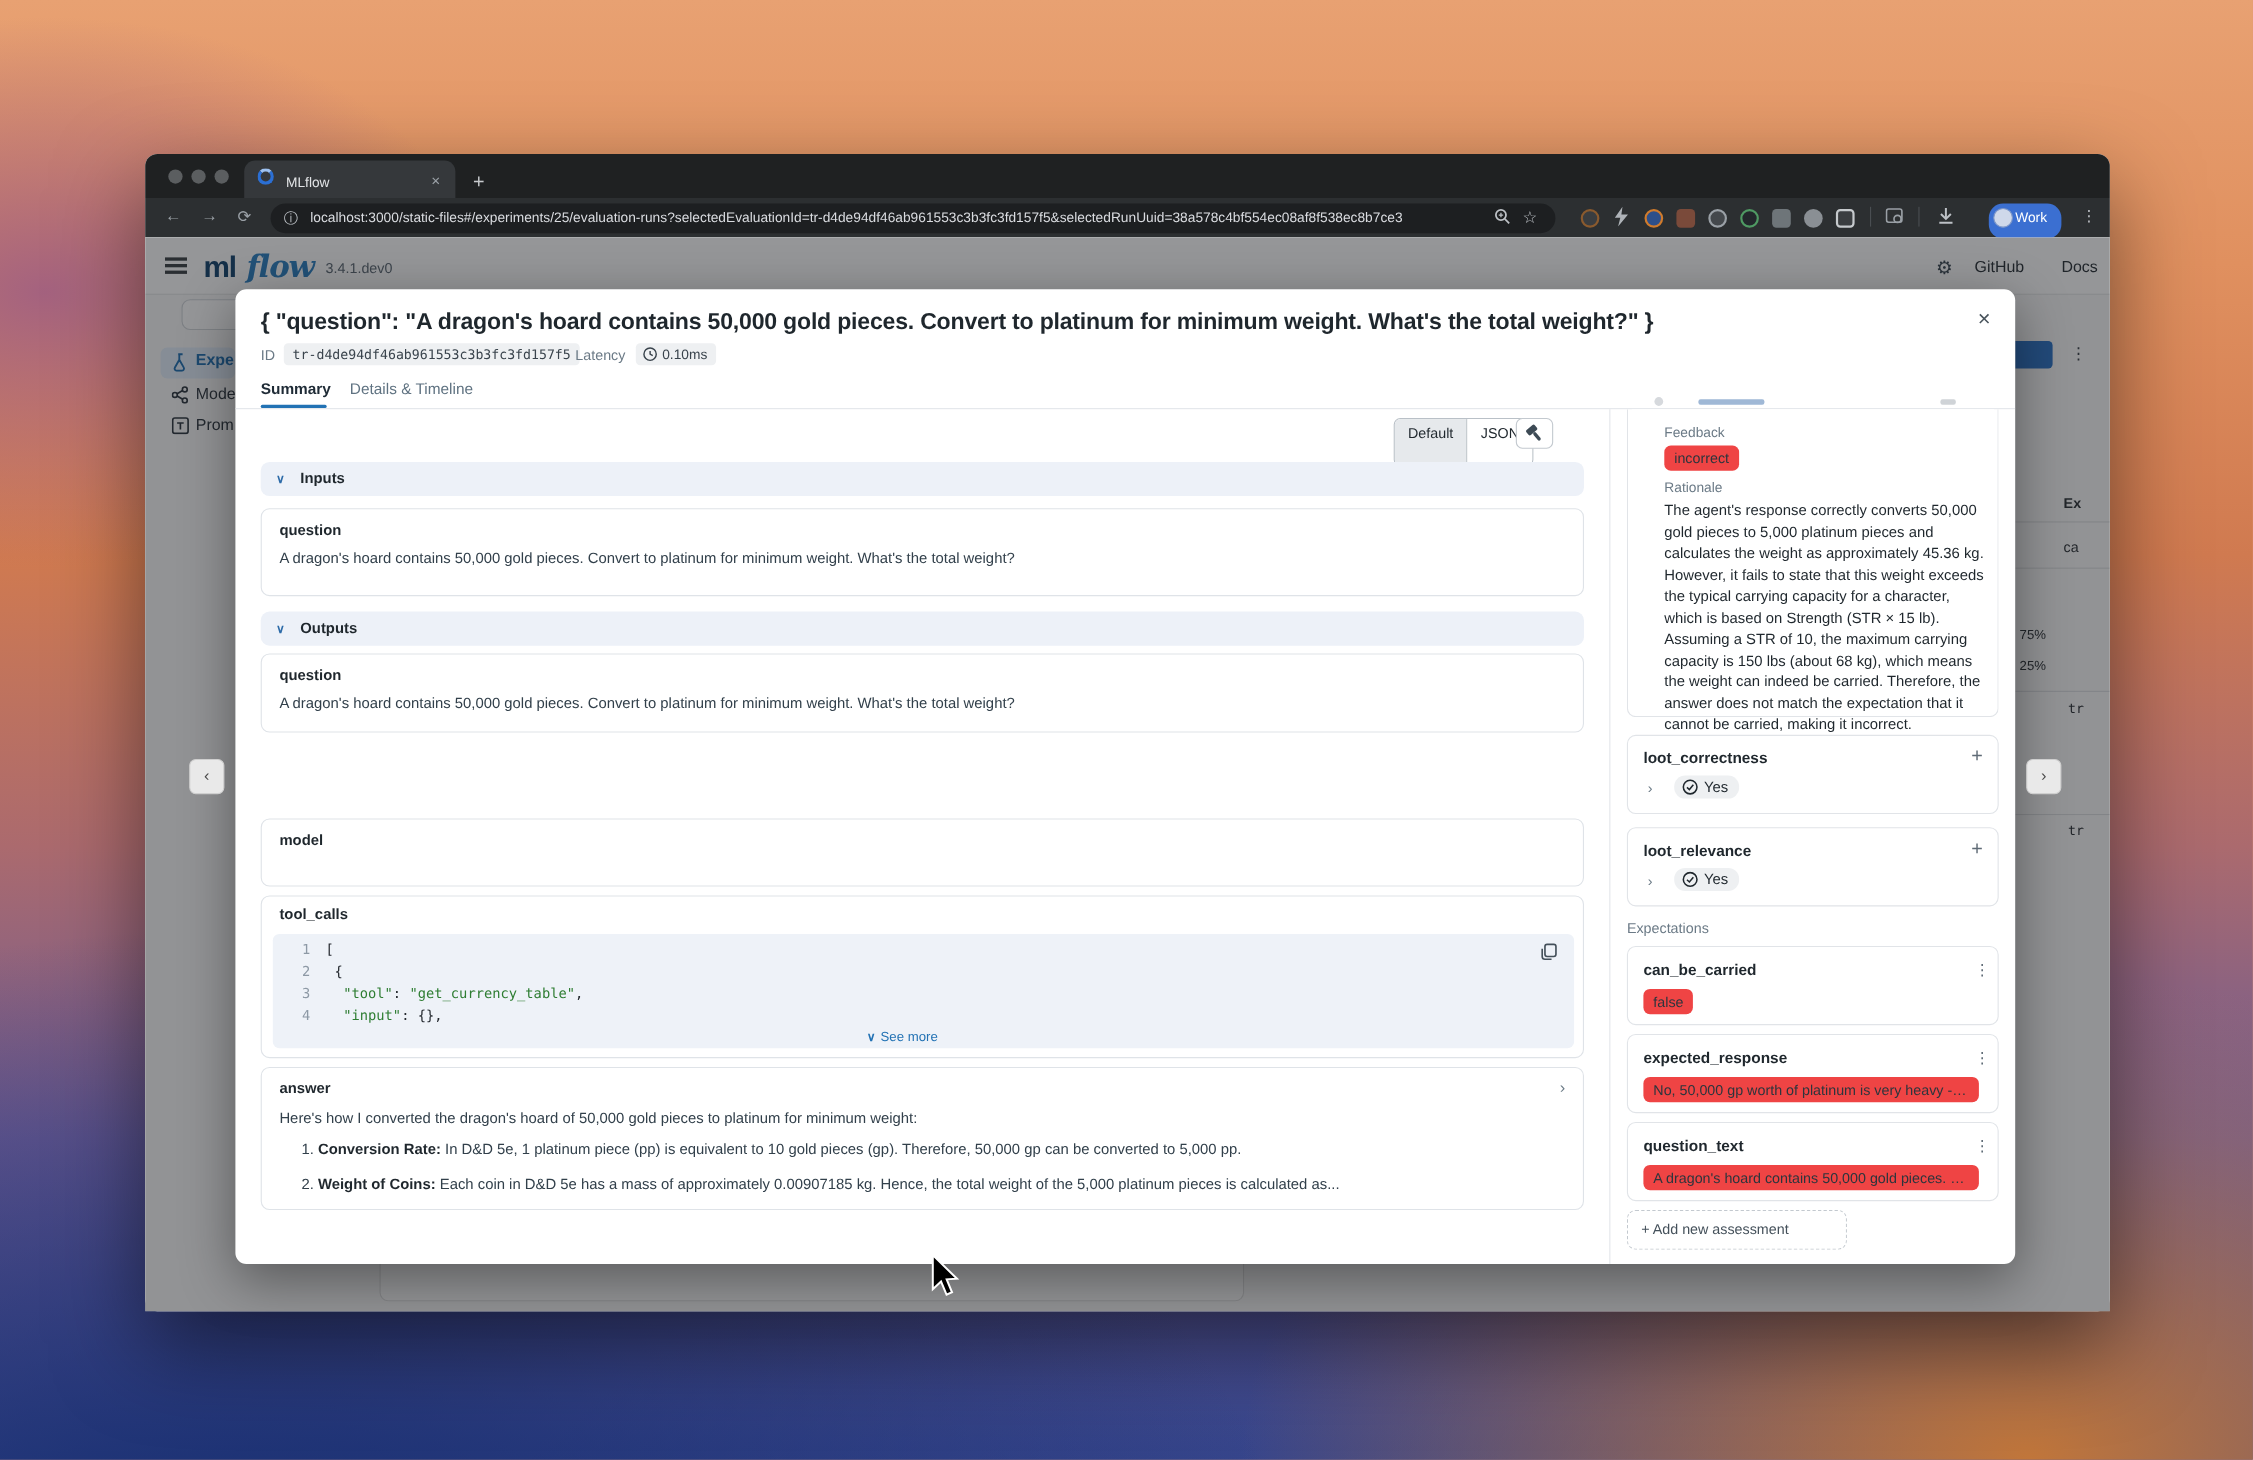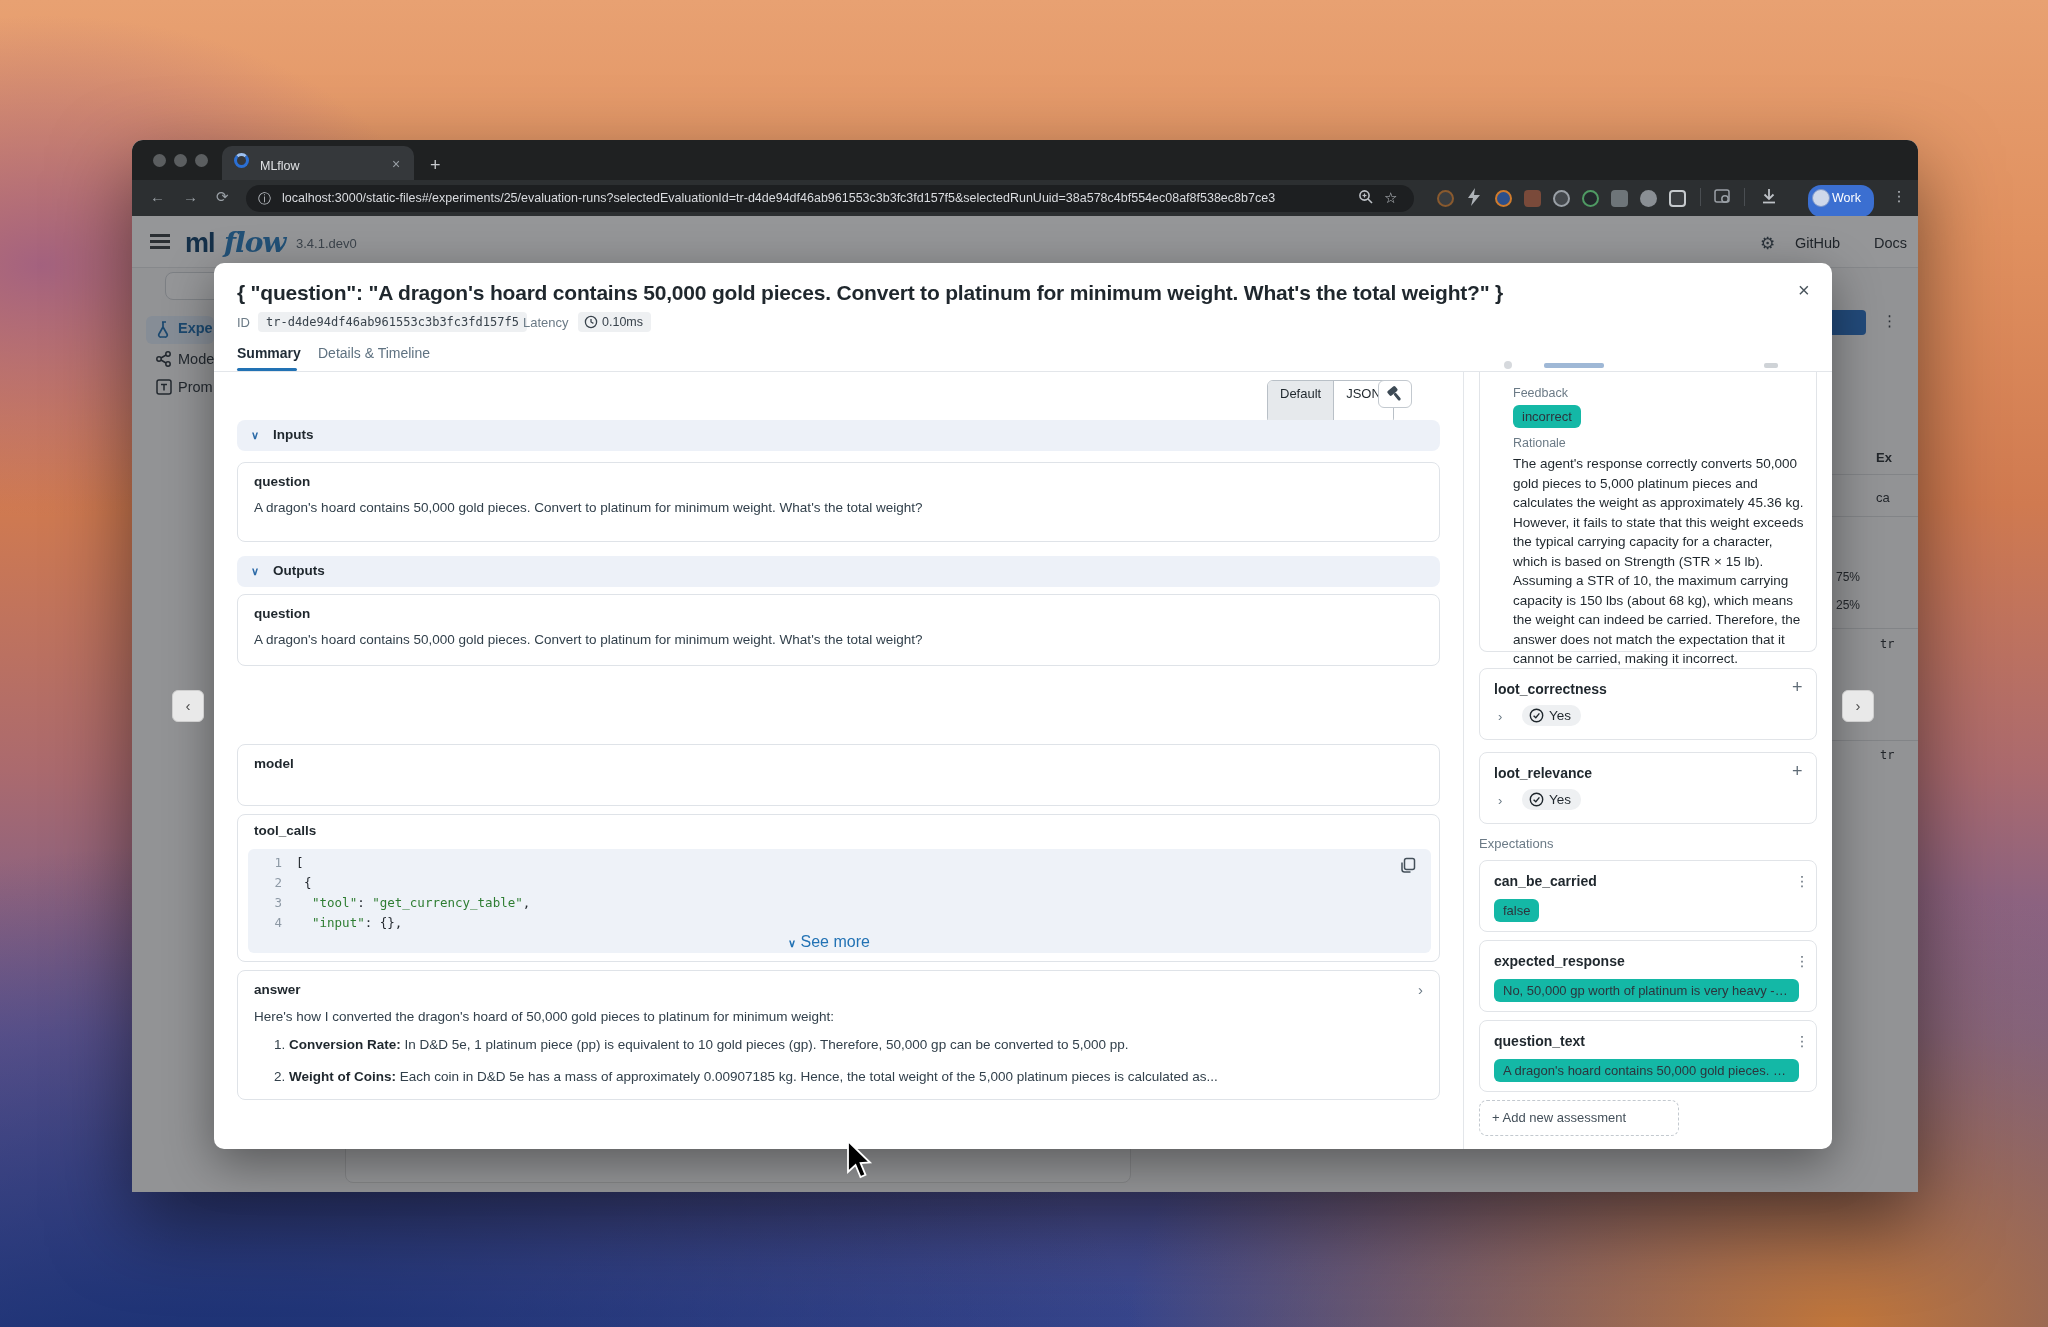--- a/index.html
+++ b/index.html
@@ -84,30 +84,30 @@
   .secchev { color:#2d6ba8; font-size:11px; font-weight:bold; }
   .sectitle { font-size:13.5px; font-weight:700; color:#1f272d; }
   .card { left:23px; width:1203px; border:1px solid #dfe3e8; border-radius:8px; background:#fff; }
   .flabel { left:16px; top:11px; font-size:13.5px; font-weight:700; color:#1f272d; }
   .fvalue { left:16px; top:37px; font-size:13.5px; color:#32404b; width:1160px; }
 
   .codeblock { left:10px; top:34px; width:1183px; height:104px; background:#eef2f8; border-radius:6px; }
   .codeline { font-family:"DejaVu Sans Mono", monospace; font-size:12.5px; color:#24292f; white-space:pre; }
   .lnum { display:inline-block; width:26px; color:#8d99a5; text-align:right; margin-right:14px; }
   .cstr { color:#2e7d32; }
-  .seemore { color:#2272b4; font-size:16px; }
+  .seemore { color:#2272b4; font-size:12px; }
 
   .ans-num { font-size:13.5px; color:#32404b; }
   .ans-bold { font-weight:700; color:#1f272d; }
 
   
   .rcard { left:1265px; width:338px; border:1px solid #e1e4e8; border-radius:8px; background:#fff; }
   .rlabel { font-size:12.5px; color:#6b7a86; }
   .rtitle { font-size:14px; font-weight:700; color:#1f272d; }
-  .pill { background:#14b8a6; border-radius:6px; font-size:13px; color:#2c353d; padding:4px 9px; display:inline-block;
+  .pill { background:#ef4444; border-radius:6px; font-size:13px; color:#2c353d; padding:4px 9px; display:inline-block;
     max-width:305px; white-space:nowrap; overflow:hidden; text-overflow:ellipsis; }
   .yespill { background:#eef0f2; border-radius:10px; font-size:13.5px; color:#1f272d; padding:3px 10px 3px 7px; display:inline-flex; align-items:center; gap:5px; }
   .kebab { font-size:14px; color:#5f6b76; letter-spacing:0; }
   .plus { font-size:18px; color:#5f6b76; font-weight:400; }
   .rchev { font-size:13px; color:#6b7a86; }
   .addbtn { left:1265px; top:837px; width:200px; height:36px; border:1px dashed #c3c9cf; border-radius:8px;
     font-size:13px; color:#44505a; line-height:34px; text-align:left; padding-left:12px; background:#fff; }
 
   .navbtn { top:690px; width:32px; height:32px; background:#e9e9e9; border:1px solid #cfcfcf; border-radius:6px;
     z-index:10; color:#4a4a4a; font-size:15px; text-align:center; line-height:30px; }

